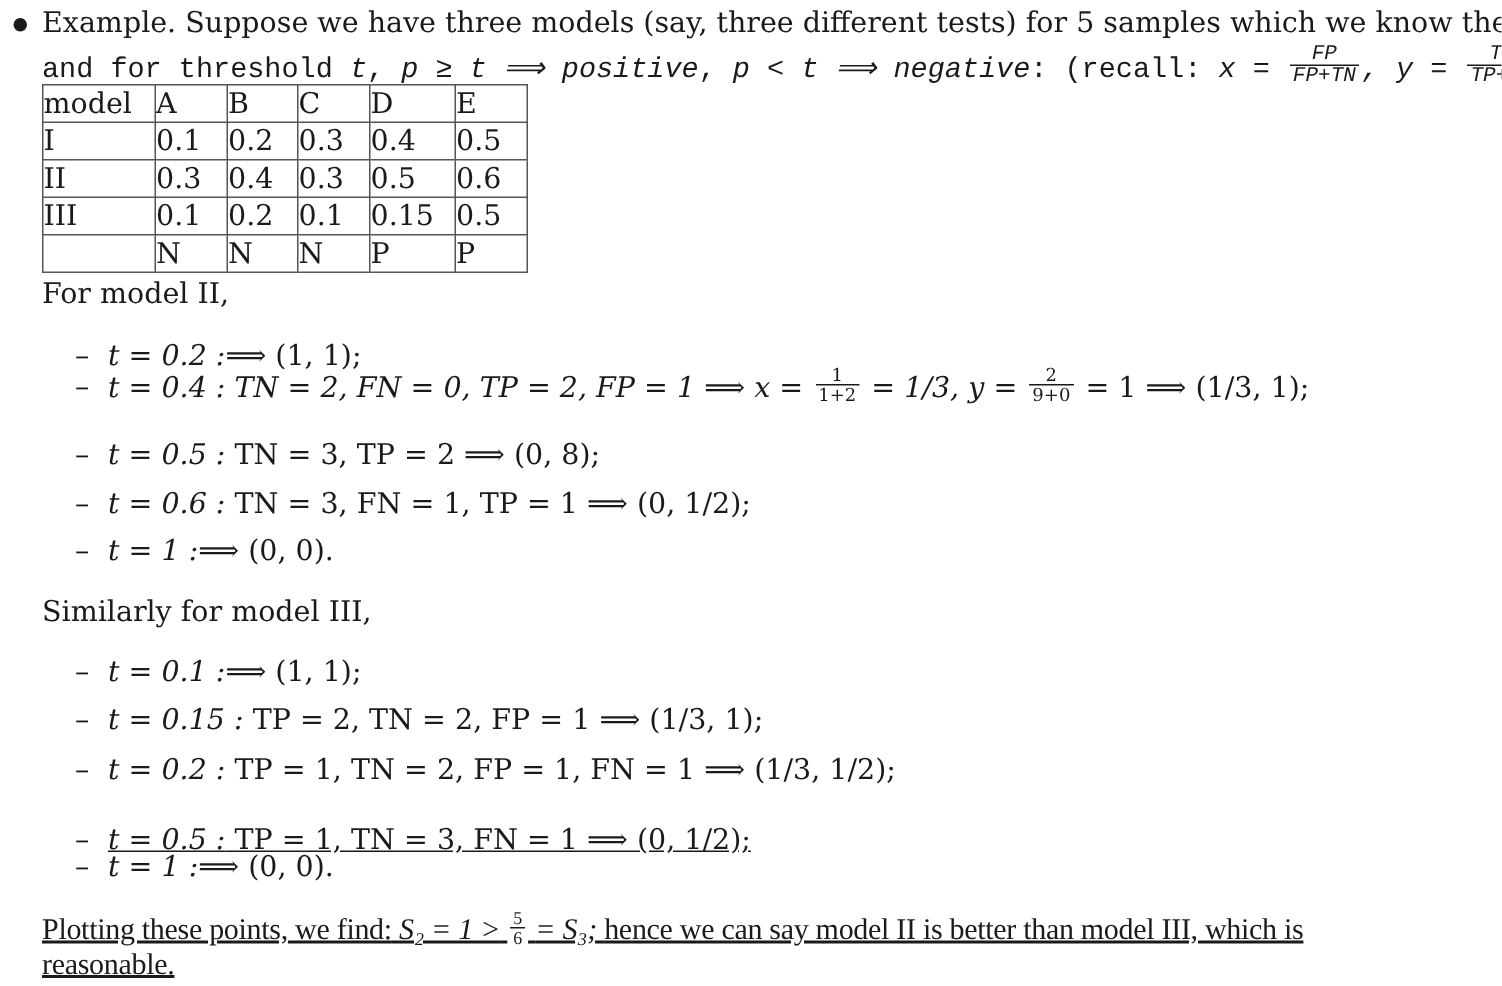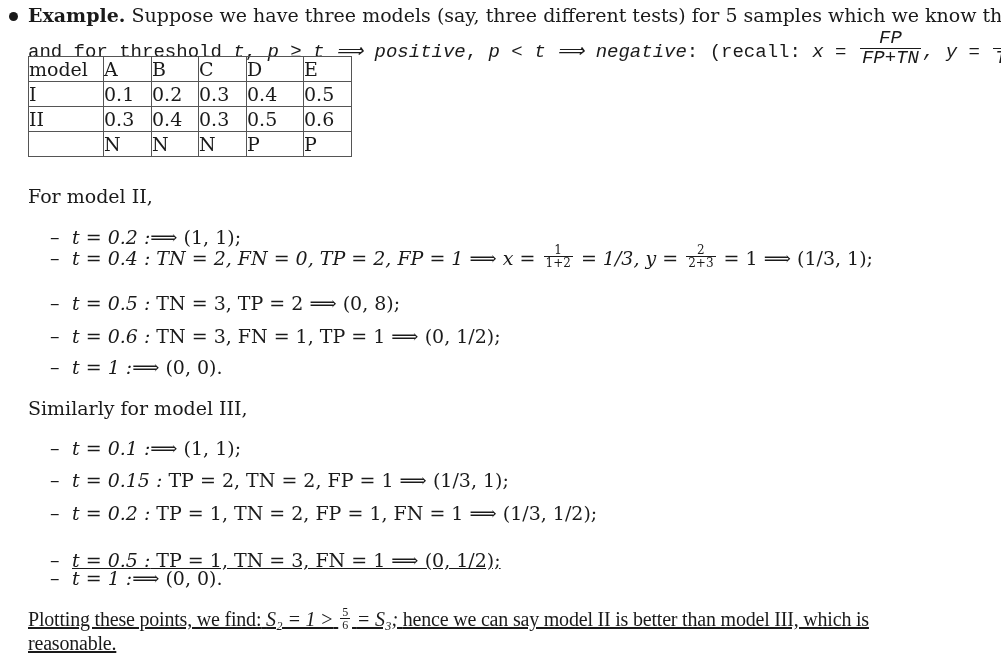--- a/index.html
+++ b/index.html
@@ -4,28 +4,28 @@
 <style>
   html, body { margin: 0; padding: 0; background: #ffffff; }
   body {
     width: 1001px; height: 657px; position: relative; overflow: hidden;
     font-family: "DejaVu Serif", "Liberation Serif", serif;
     color: #1a1a1a;
     font-size: 19px;
   }
   .line { position: absolute; white-space: nowrap; line-height: 1; }
   .it { font-style: italic; }
-  .b { font-weight: bold; }
+  .b { font-weight: normal; }
   .bullet {
     position: absolute; left: 9px; top: 12px; width: 9px; height: 9px;
     border-radius: 50%; background: #1a1a1a;
   }
   .frac {
     display: inline-block; vertical-align: middle; text-align: center;
-    font-size: 19px; line-height: 1; margin: 0 2px; position: relative; top: -3px;
+    font-size: 14px; line-height: 1; margin: 0 2px; position: relative; top: -3px;
   }
   .frac .num { display: block; padding: 0 2px; border-bottom: 1px solid #1a1a1a; }
   .frac .den { display: block; padding: 0 2px; }
   .frac.small { font-size: 12px; }
   table.data {
     position: absolute; left: 28px; top: 56px;
     border-collapse: collapse; font-size: 19px;
   }
   table.data td {
     border: 1.5px solid #555; height: 24px; padding: 0;
@@ -78,41 +78,49 @@
   </tr>
   <tr>
     <td>II</td>
     <td>0.3</td>
     <td>0.4</td>
     <td>0.3</td>
     <td>0.5</td>
     <td>0.6</td>
   </tr>
   <tr>
+    <td>III</td>
+    <td>0.1</td>
+    <td>0.2</td>
+    <td>0.1</td>
+    <td>0.15</td>
+    <td>0.5</td>
+  </tr>
+  <tr>
     <td></td>
     <td>N</td>
     <td>N</td>
     <td>N</td>
     <td>P</td>
     <td>P</td>
   </tr>
 </tbody>
   </table>
 
 <div class="line" style="left:28px; top:187px;">For model II,</div>
 
 <div>
   <div class="line" style="left:50px; top:228px;">
     <span class="dash">–</span><span class="it">t = 0.2 :</span><span>⟹ (1, 1);</span>
   </div>
   <div class="line" style="left:50px; top:247px;">
     <span class="dash">–</span><span class="it">t = 0.4 :</span><span class="it"> TN = 2, FN = 0, TP = 2, FP = 1 ⟹ x =</span>
     <span class="frac small"><span class="num">1</span><span class="den">1+2</span></span>
     <span class="it">= 1/3,  y =</span>
-    <span class="frac small"><span class="num">2</span><span class="den">2+3</span></span>
+    <span class="frac small"><span class="num">2</span><span class="den">9+0</span></span>
     <span>= 1 ⟹ (1/3, 1);</span>
   </div>
   <div class="line" style="left:50px; top:294px;">
     <span class="dash">–</span><span class="it">t = 0.5 :</span><span> TN = 3, TP = 2 ⟹ (0, 8);</span>
   </div>
   <div class="line" style="left:50px; top:327px;">
     <span class="dash">–</span><span class="it">t = 0.6 :</span><span> TN = 3, FN = 1, TP = 1 ⟹ (0, 1/2);</span>
   </div>
   <div class="line" style="left:50px; top:358px;">
     <span class="dash">–</span><span class="it">t = 1 :</span><span>⟹ (0, 0).</span>

